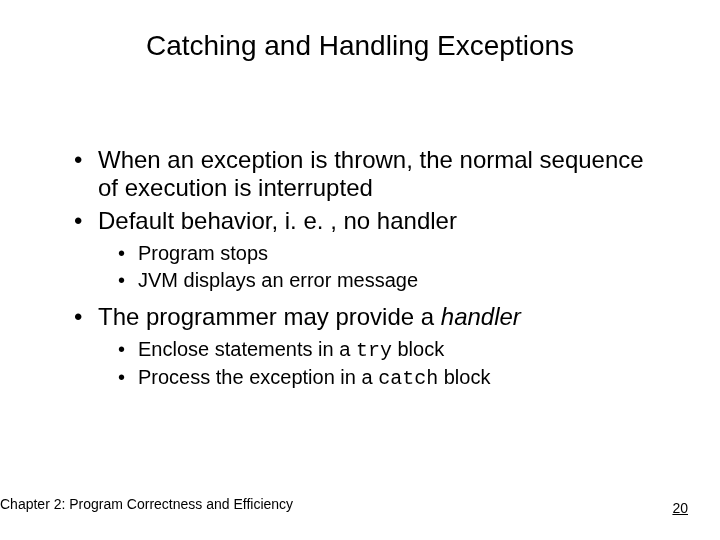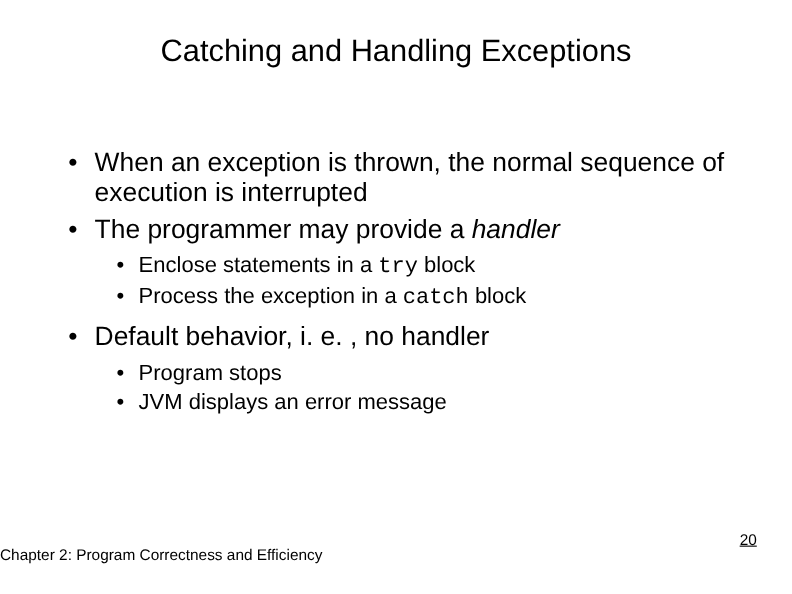--- a/index.html
+++ b/index.html
@@ -28,21 +28,21 @@
     font-size: 28px;
     font-weight: 400;
   }
   .body {
     position: absolute;
     top: 130px;
     left: 54px;
     width: 610px;
   }
   ul.level1 {
-    margin: 4px;
+    margin: 16px;
     padding: 0;
     list-style: none;
   }
   ul.level1 > li {
     position: relative;
     padding-left: 28px;
     font-size: 24px;
     line-height: 1.18;
     margin-bottom: 4px;
   }
@@ -77,60 +77,60 @@
   .footer-center {
     position: absolute;
     bottom: 28px;
     left: 0;
     width: 720px;
     text-align: left;
     font-size: 14px;
   }
   .footer-right {
     position: absolute;
-    bottom: 42px;
+    bottom: 24px;
     right: 32px;
     font-size: 14px;
     text-decoration: underline;
   }
 </style>
 </head>
 <body>
 
 <div class="slide">
 
   <div class="title">Catching and Handling Exceptions</div>
 
   <div class="body">
     <ul class="level1">
 
       <li>
         <span>When an exception is thrown, the normal sequence of execution is interrupted</span>
       </li>
 
       <li>
+        <span>Default behavior, i. e. , no handler</span>
+        <ul class="level2">
+          <li>
+            <span>Program stops</span>
+          </li>
+          <li>
+            <span>JVM displays an error message</span>
+          </li>
+        </ul>
+      </li>
+
+      <li>
         <span>The programmer may provide a </span><span class="italic">handler</span>
         <ul class="level2">
           <li>
             <span>Enclose statements in a </span><span class="mono">try</span><span> block</span>
           </li>
           <li>
             <span>Process the exception in a </span><span class="mono">catch</span><span> block</span>
-          </li>
-        </ul>
-      </li>
-
-      <li>
-        <span>Default behavior, i. e. , no handler</span>
-        <ul class="level2">
-          <li>
-            <span>Program stops</span>
-          </li>
-          <li>
-            <span>JVM displays an error message</span>
           </li>
         </ul>
       </li>
 
     </ul>
   </div>
 
   <div class="footer-center">Chapter 2: Program Correctness and Efficiency</div>
   <div class="footer-right">20</div>
 

